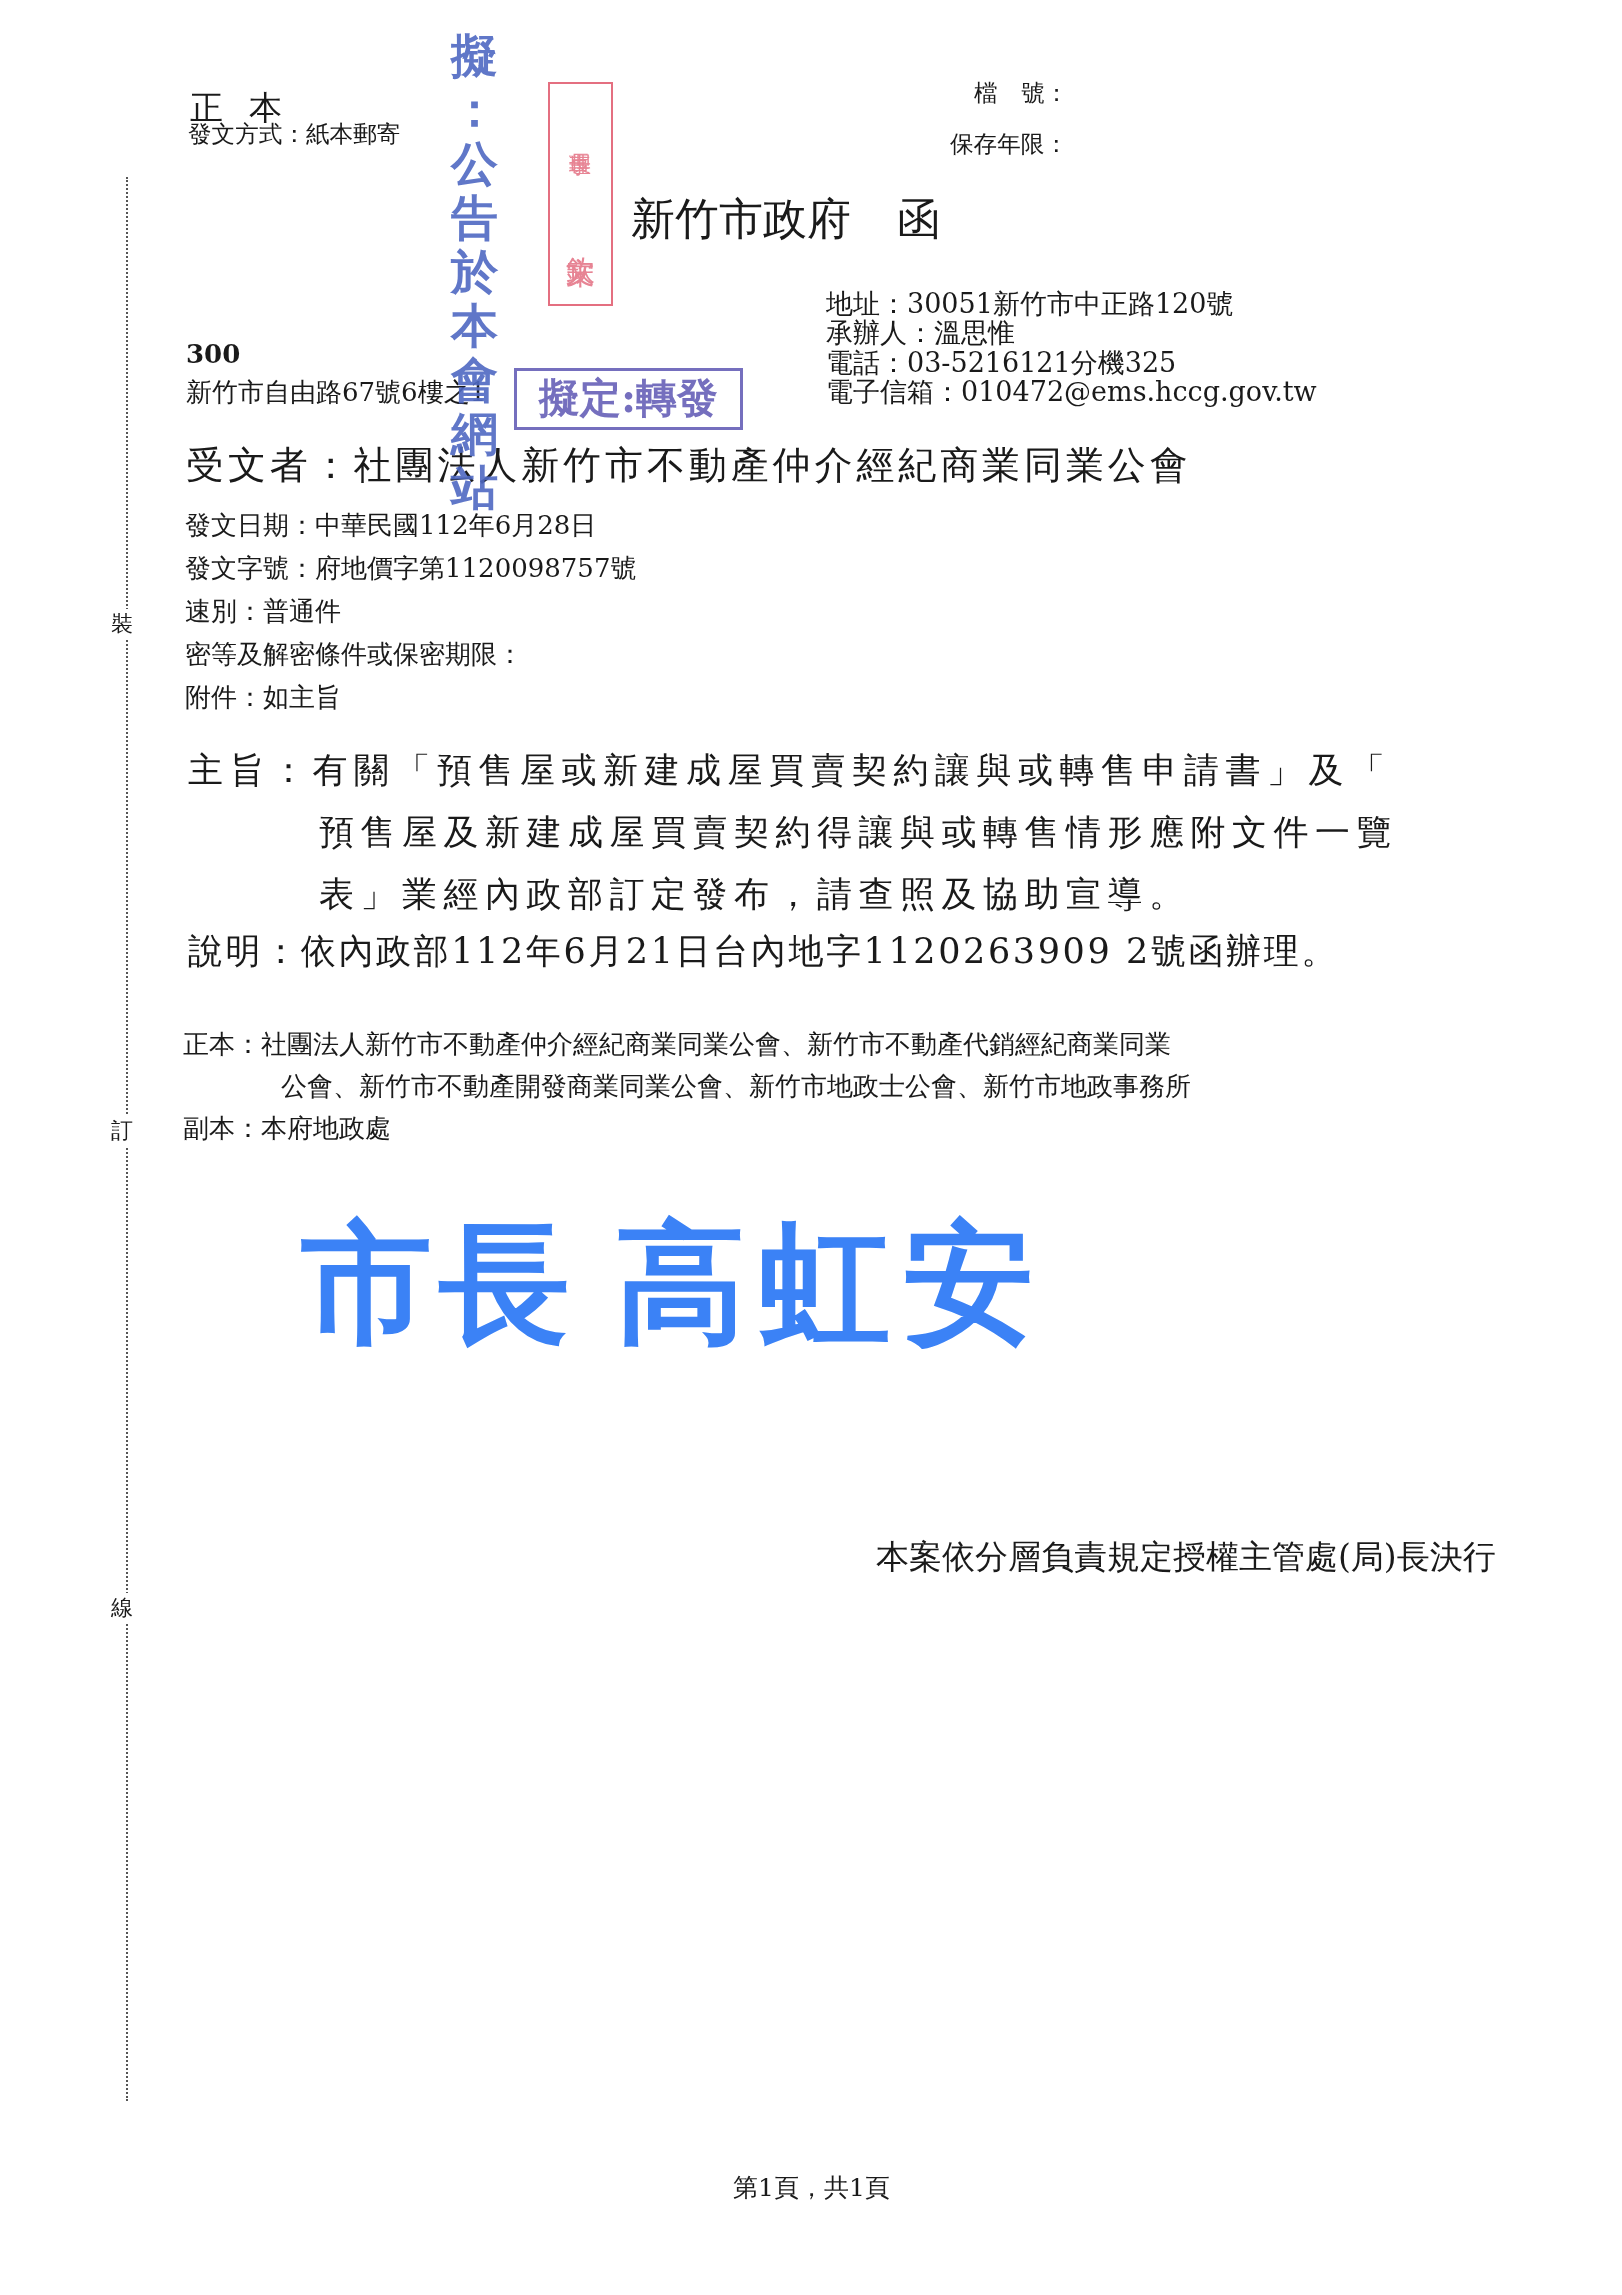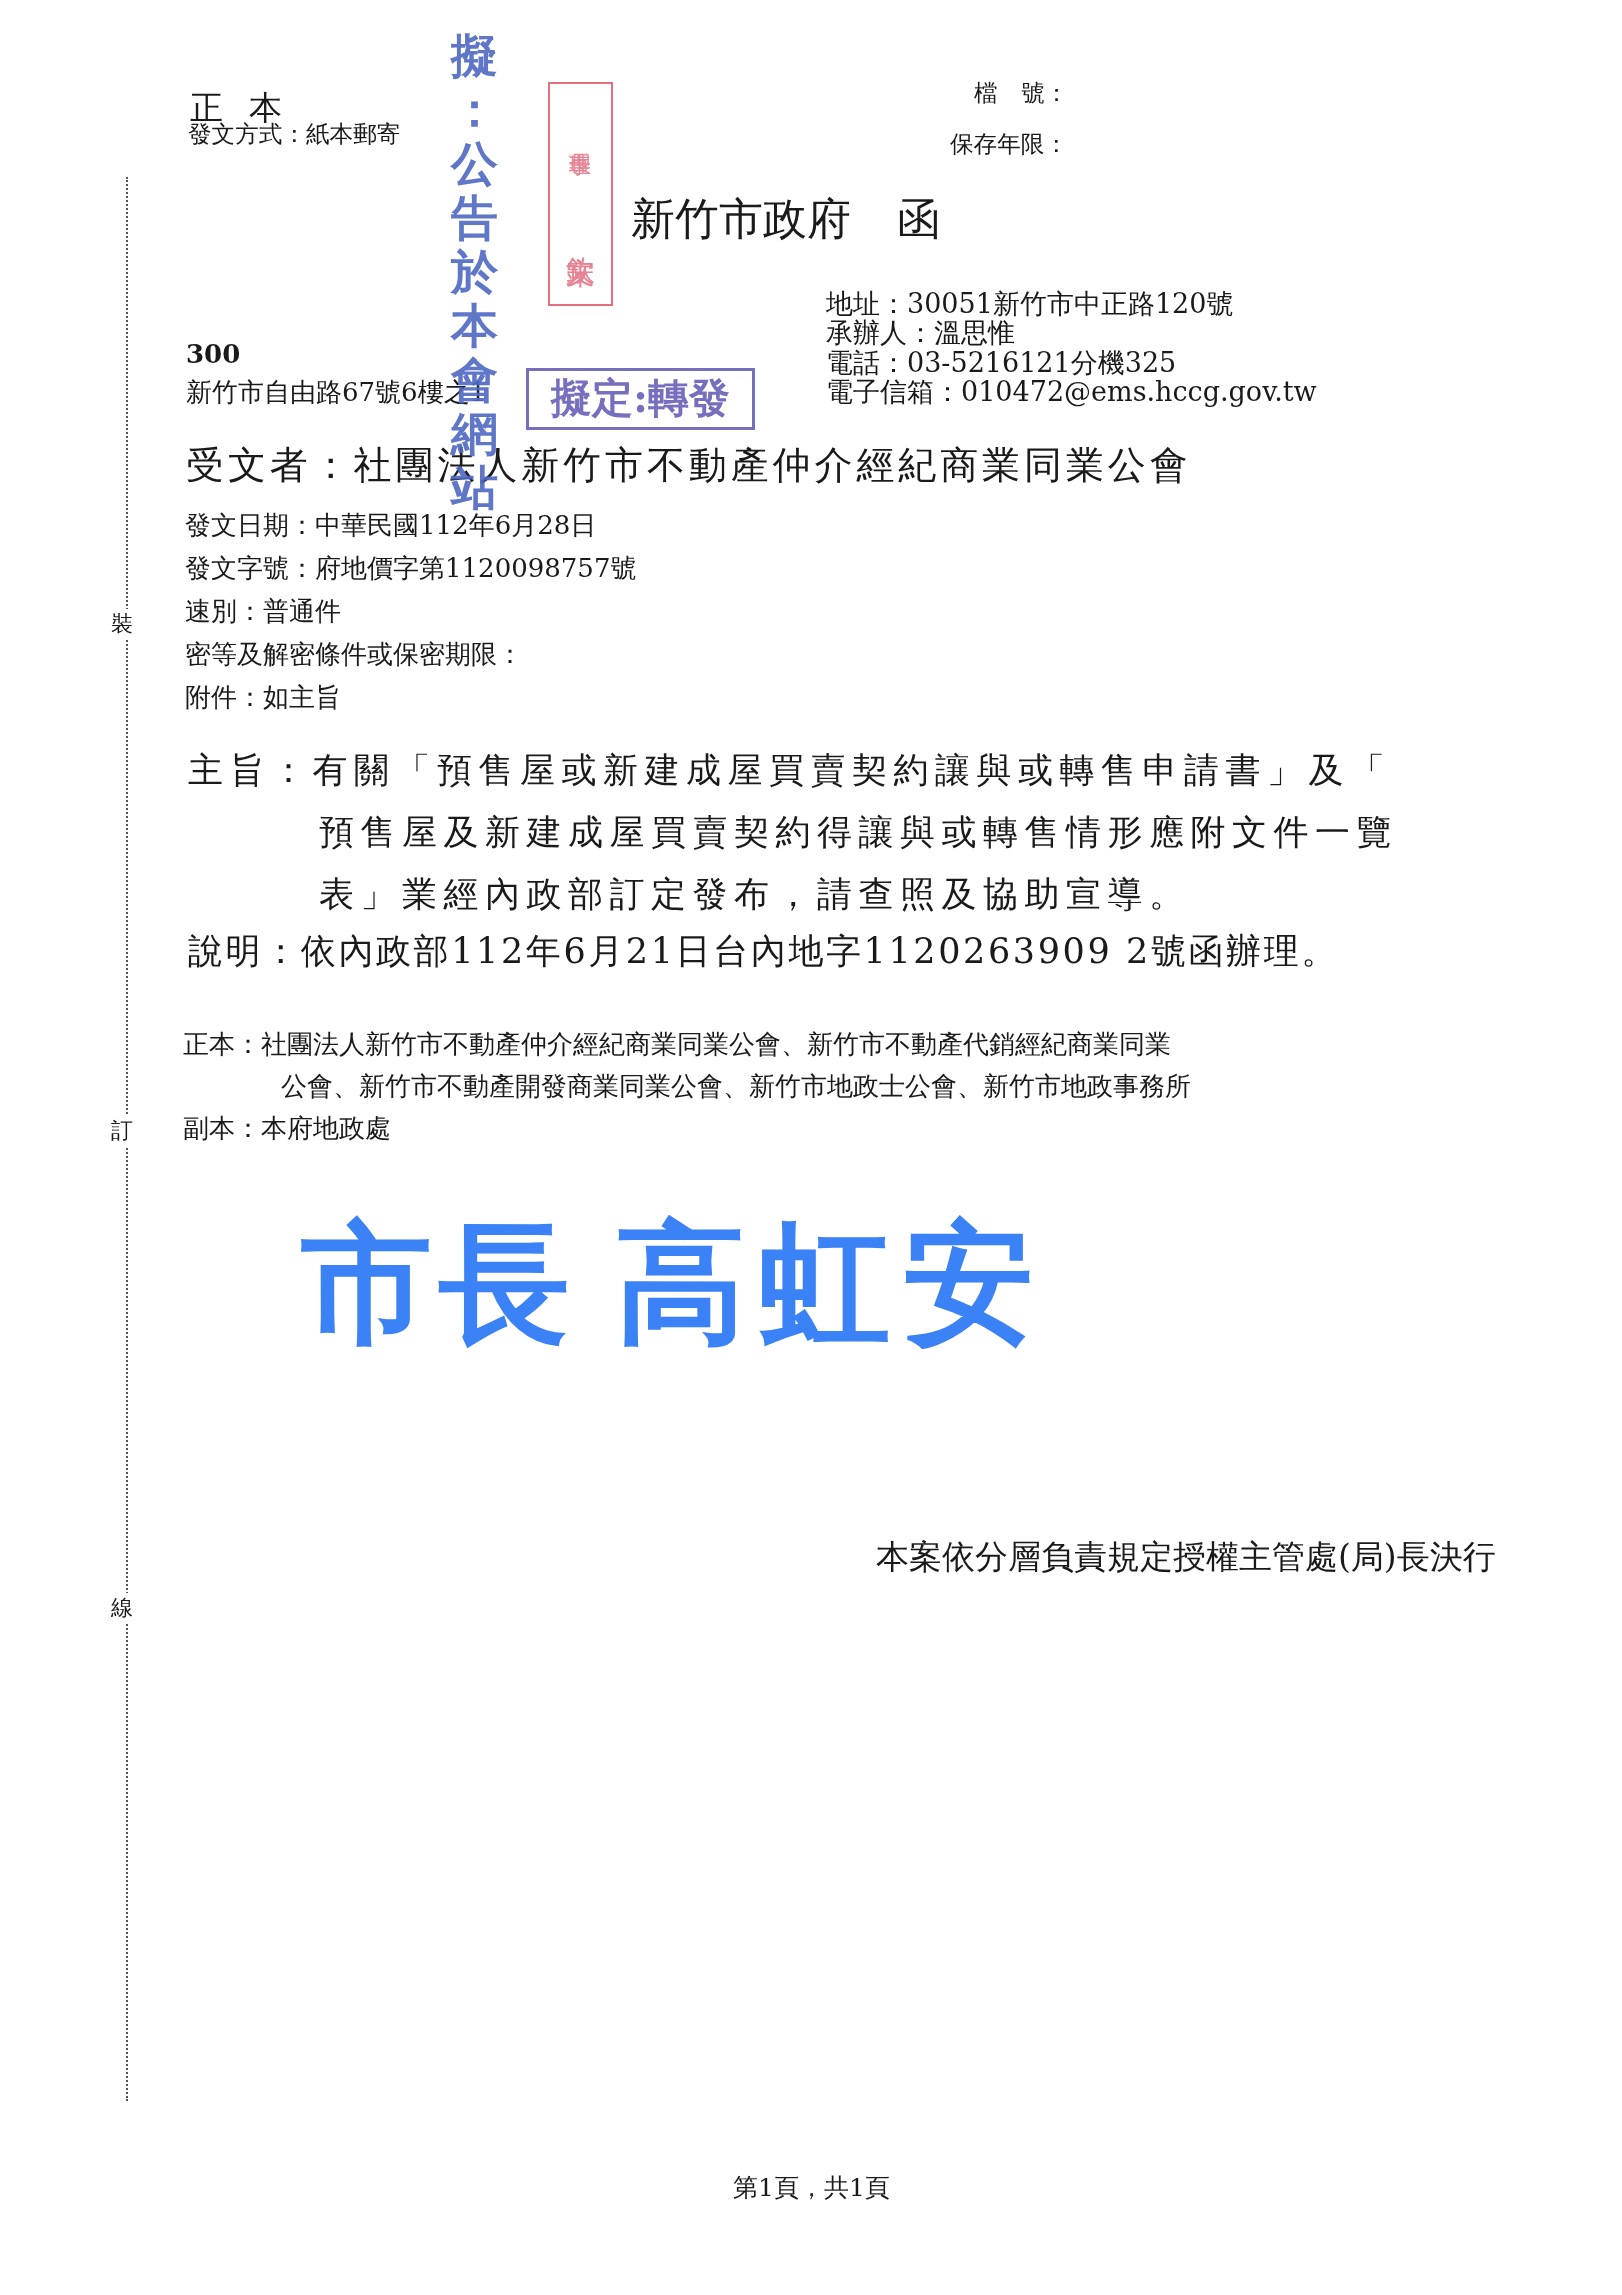--- a/index.html
+++ b/index.html
@@ -32,21 +32,21 @@
                border-left: 2px dotted #555; }
   .bind-mark { position: absolute; font-size: 22px; background: #fff; left: 111px; }
   
   .stamp-vert { position: absolute; left: 445px; top: 29.4px; width: 59px; color: #4f69c3;
                 font-size: 47px; line-height: 54px; text-align: center; font-weight: bold;
                 font-family: "DejaVu Sans", sans-serif; opacity: 0.9; }
   .stamp-red { position: absolute; left: 548px; top: 82px; width: 65px; height: 224px;
                border: 2.6px solid #e0566b; color: #e36f82; font-size: 29px; line-height: 35px;
                text-align: center; padding-top: 9.2px; box-sizing: border-box; opacity: 0.85; }
   .stamp-red .small { font-size: 22px; line-height: 29px; display: block; }
-  .stamp-box { position: absolute; left: 526px; top: 368px; width: 229px; height: 62px;
+  .stamp-box { position: absolute; left: 514px; top: 368px; width: 229px; height: 62px;
                border: 3.9px solid #5d56b3; color: #5d56b3; font-size: 41px; line-height: 54px;
                text-align: center; font-weight: bold; box-sizing: border-box; opacity: 0.85;
                background: rgba(255,255,255,0.3); }
 </style>
 </head>
 <body>
 
 <div class="bind-line"></div>
 <div class="bind-mark" style="top:609px">裝</div>
 <div class="bind-mark" style="top:1116px">訂</div>

